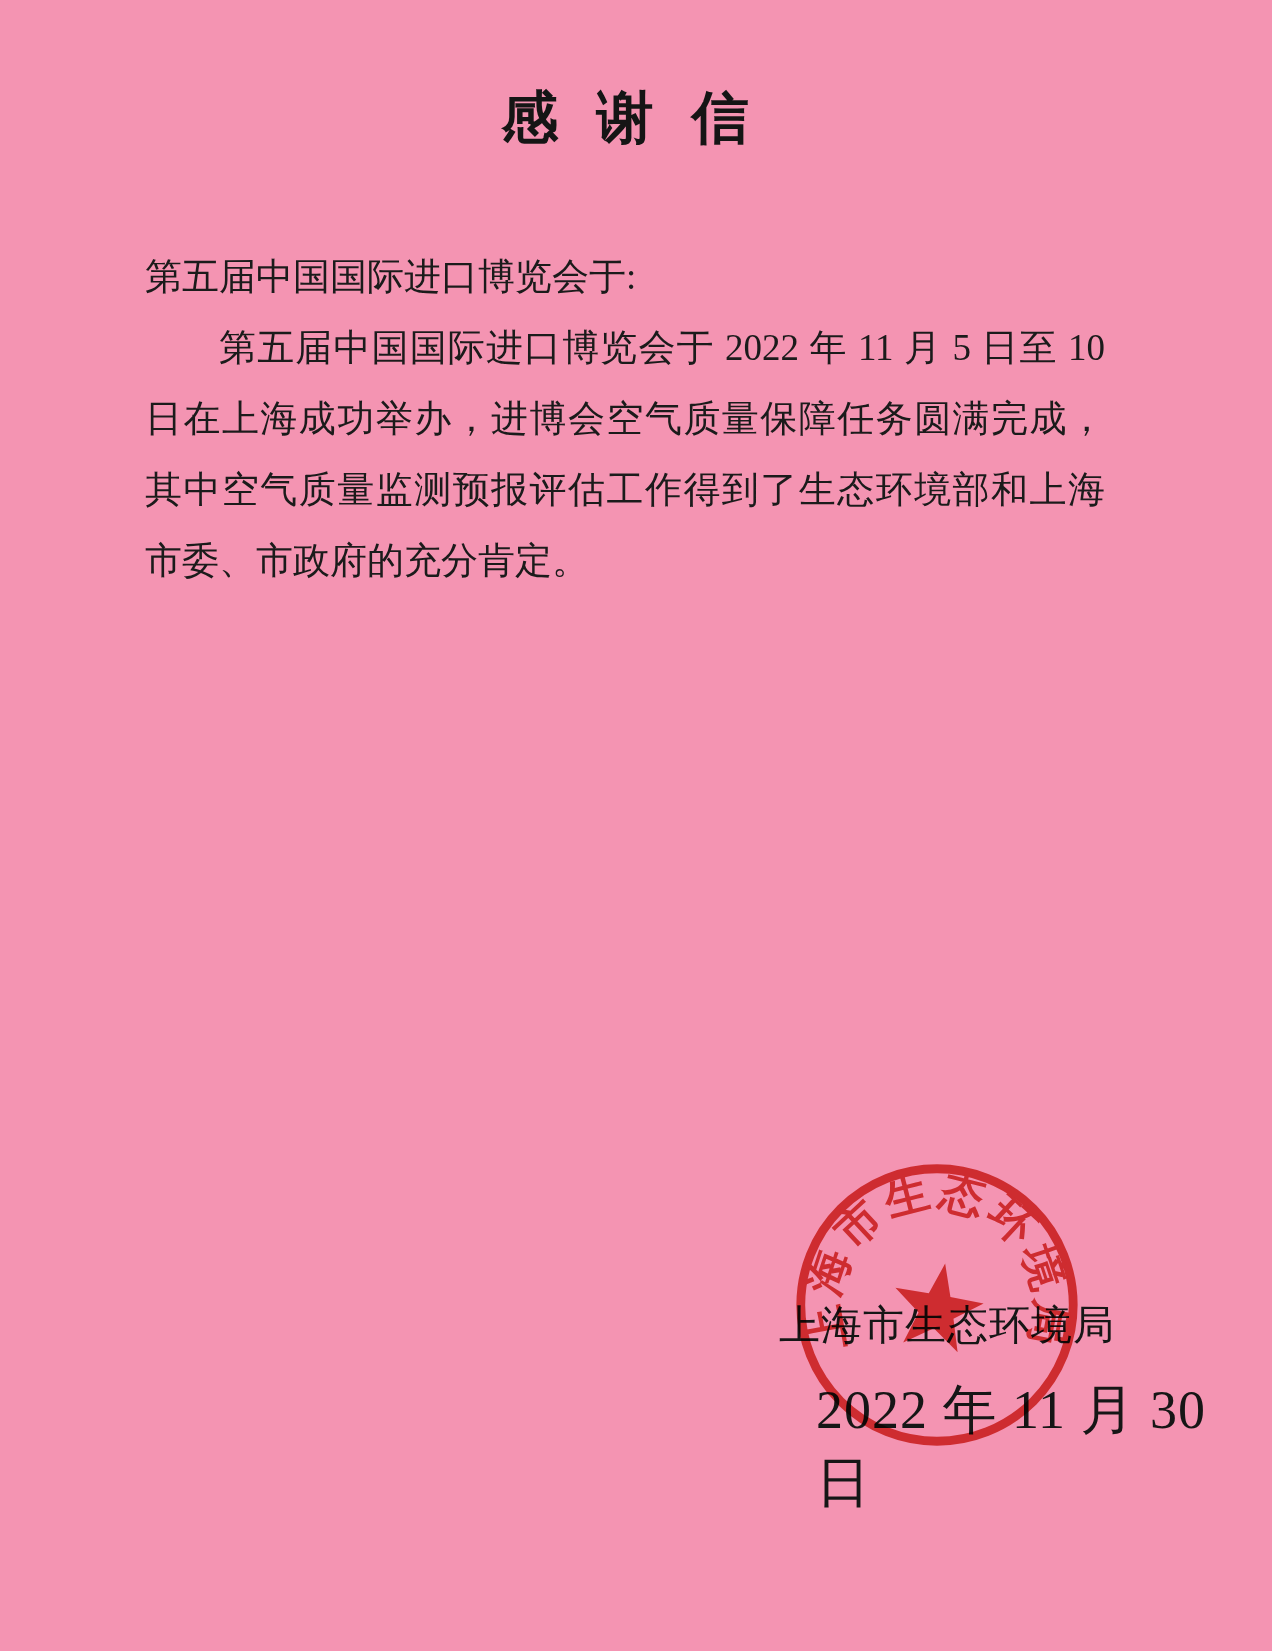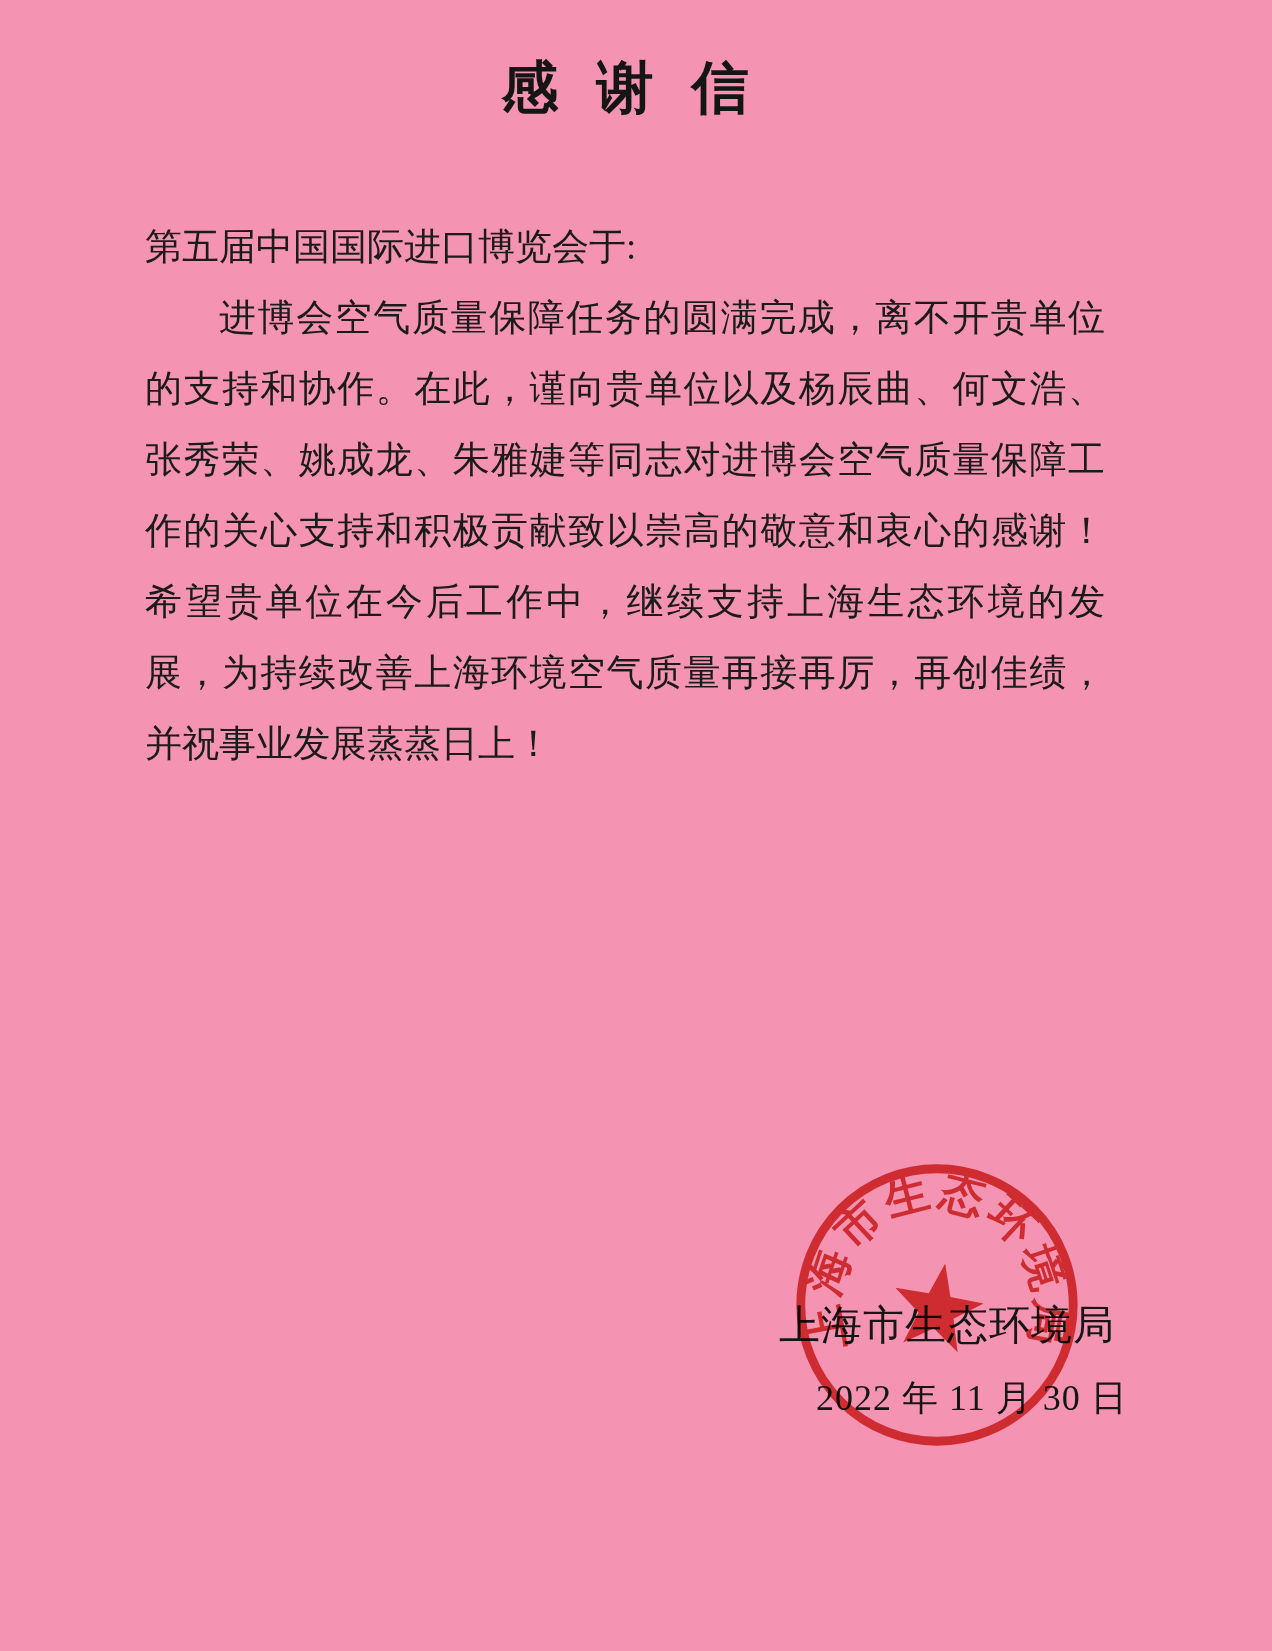--- a/index.html
+++ b/index.html
@@ -3,21 +3,21 @@
 <meta charset="utf-8">
 <style>
   html, body { margin: 0; padding: 0; background: #e8e8e8; }
   .page {
     position: relative;
     width: 1272px;
     height: 1651px;
     margin: 0 auto;
     background: #f494b2;
     box-sizing: border-box;
-    padding: 52px 167px 0 145px;
+    padding: 82px 167px 0 145px;
     overflow: hidden;
     font-family: "Liberation Serif", "DejaVu Serif", serif;
     color: #1b1b1b;
   }
   .title {
     margin: 0;
     text-align: center;
     font-size: 57px;
     font-weight: bold;
     letter-spacing: 12px;
@@ -43,21 +43,21 @@
     top: 1298px;
     font-size: 41px;
     letter-spacing: 1px;
     color: #161616;
     z-index: 2;
   }
   .date {
     position: absolute;
     left: 816px;
     top: 1374px;
-    font-size: 36px;
+    font-size: 54px;
     letter-spacing: 1px;
     color: #161616;
     z-index: 2;
   }
   .stamp {
     position: absolute;
     left: 790px;
     top: 1146px;
     width: 294px;
     height: 318px;
@@ -78,21 +78,21 @@
 </style>
 </head>
 <body>
 
 <div class="page">
 
   <h1 class="title">感 谢 信</h1>
 
   <div class="body-text">
     <p class="recipient">第五届中国国际进口博览会于:</p>
-    <p class="para">进博会空气质量保障任务的圆满完成，离不开贵单位的支持和协作。在此，谨向贵单位以及杨辰曲、何文浩、张秀荣、姚成龙、朱雅婕等同志对进博会空气质量保障工作的关心支持和积极贡献致以崇高的敬意和衷心的感谢！希望贵单位在今后工作中，继续支持上海生态环境的发展，为持续改善上海环境空气质量再接再厉，再创佳绩，并祝事业发展蒸蒸日上！</p>
+    <p class="para">第五届中国国际进口博览会于 2022 年 11 月 5 日至 10 日在上海成功举办，进博会空气质量保障任务圆满完成，其中空气质量监测预报评估工作得到了生态环境部和上海市委、市政府的充分肯定。</p>
   </div>
 
   <div class="signature">上海市生态环境局</div>
 
   <div class="date">2022 年 11 月 30 日</div>
 
   <svg class="stamp" viewBox="0 0 300 300" aria-hidden="true">
     <circle class="seal-ring" cx="150" cy="150" r="139"></circle>
     <path class="seal-star" transform="rotate(10 150 155)" d="M150,107 L161.2,139.6 L195.7,140.2 L168.1,160.9 L178.2,193.8 L150,174 L121.8,193.8 L131.9,160.9 L104.3,140.2 L138.8,139.6 Z"></path>
     <path id="sealArc" d="M 59.4 192.3 A 100 100 0 1 1 240.6 192.3" fill="none"></path>

